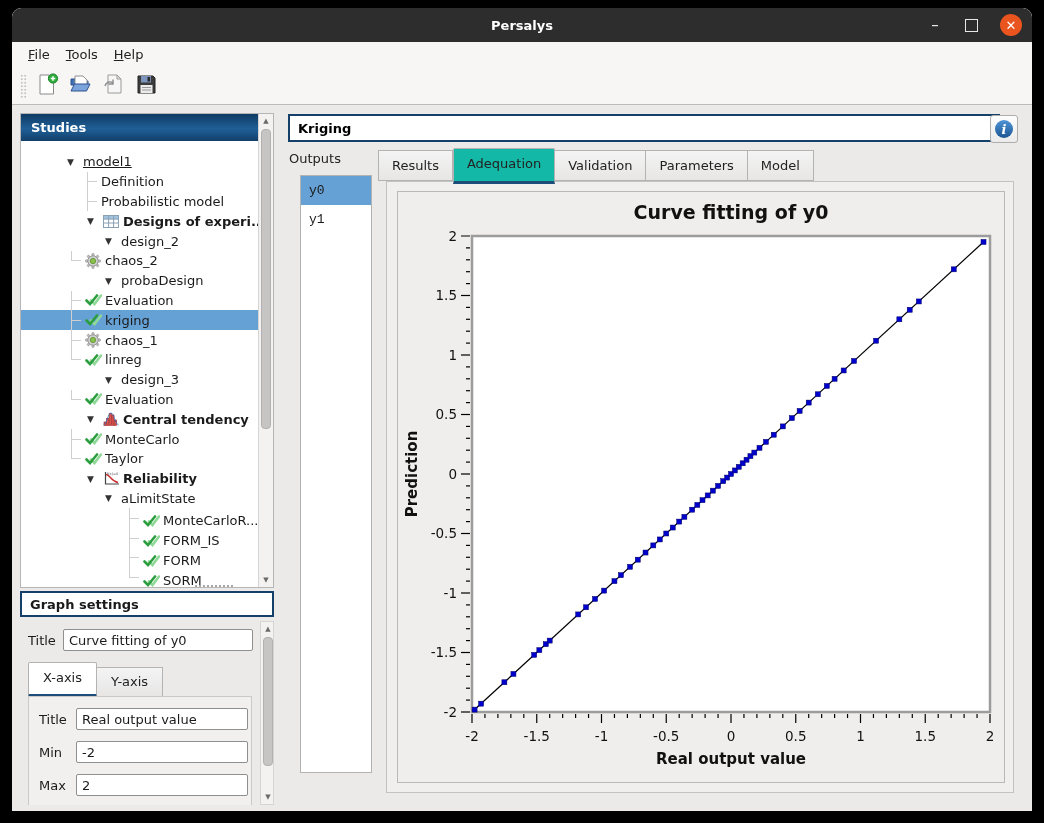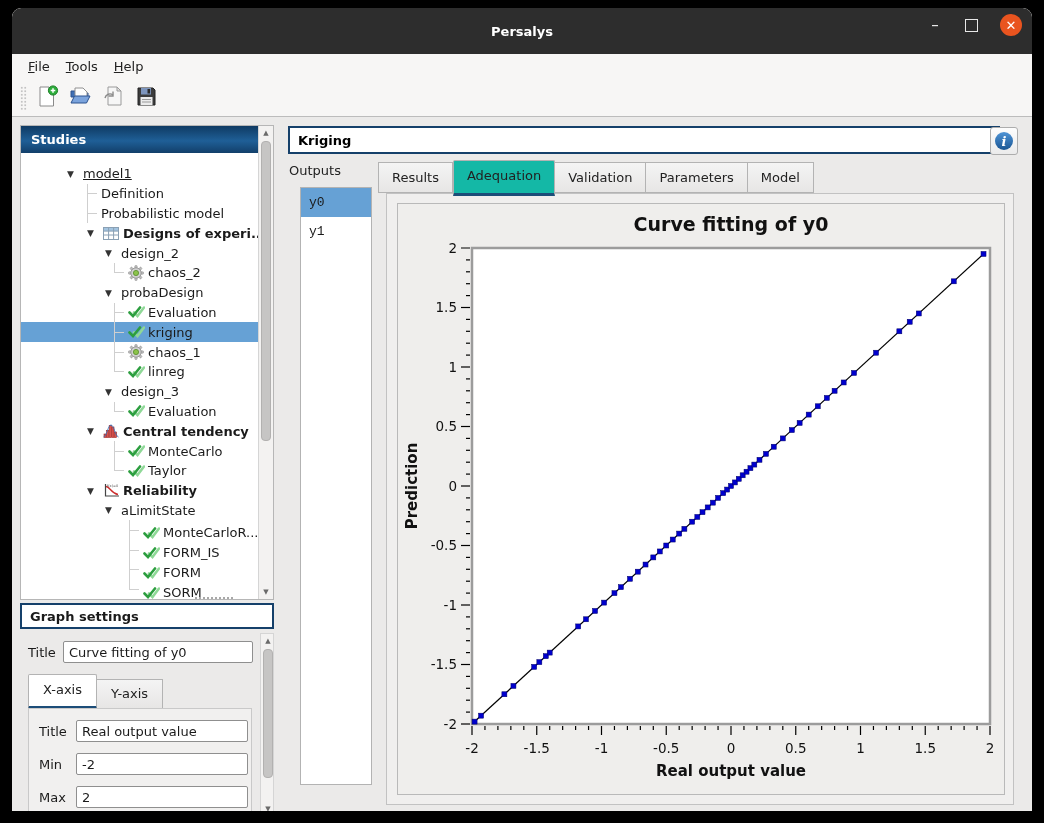--- a/index.html
+++ b/index.html
@@ -2,21 +2,21 @@
 <html><head>
 <meta charset="utf-8">
 <style>
   html,body{margin:0;padding:0;}
   body{width:1044px;height:823px;background:#000;position:relative;
        font-family:"DejaVu Sans","Liberation Sans",sans-serif;font-size:13px;color:#1a1a1a;
        -webkit-font-smoothing:antialiased;overflow:hidden;}
   .window{position:absolute;left:12px;top:8px;width:1020px;height:803px;background:#ebeae9;
           border-radius:9px 9px 0 0;overflow:hidden;display:flex;flex-direction:column;}
   
-  .titlebar{height:46px;background:#2d2d2d;border-radius:9px 9px 0 0;position:relative;
+  .titlebar{height:34px;background:#2d2d2d;border-radius:9px 9px 0 0;position:relative;
             display:flex;align-items:center;justify-content:center;flex:0 0 auto;}
   .titlebar .wtitle{color:#fff;font-weight:bold;font-size:13px;}
   .winbtns{position:absolute;right:10px;top:0;height:34px;display:flex;align-items:center;gap:22px;}
   .btn-min{color:#e8e8e8;font-size:15px;line-height:10px;width:16px;text-align:center;cursor:default;}
   .btn-max{width:11px;height:11px;border:1.5px solid #e8e8e8;}
   .btn-close{width:22px;height:22px;border-radius:50%;background:#e9541f;color:#fff;display:flex;
              align-items:center;justify-content:center;font-size:13px;font-weight:bold;}
   
   .menubar{height:25px;background:#f7f6f5;display:flex;align-items:flex-end;padding-left:8px;flex:0 0 auto;}
   .menu-item{display:inline-block;line-height:25px;padding:0 8px;color:#222;}
@@ -30,21 +30,21 @@
   
   .studies-panel{position:absolute;left:8px;top:8px;width:252px;height:473px;display:flex;background:#fff;
                  border:1px solid #b6b6b6;}
   .studies-col{flex:1;display:flex;flex-direction:column;overflow:hidden;}
   .panel-header{height:27px;background:linear-gradient(180deg,#0f3a63 0%,#1f5f97 55%,#123f6a 100%);
                 color:#fff;font-weight:bold;display:flex;align-items:center;padding-left:10px;flex:0 0 auto;}
   .tree{flex:1;background:#fff;padding-top:11px;overflow:hidden;position:relative;}
   .trow{height:19.8px;display:flex;align-items:center;white-space:nowrap;}
   .trow.sel{background:#66a1d5;}
   .lvl1{padding-left:46px;}.lvl2{padding-left:66px;}.lvl3{padding-left:84px;}
-  .lvl4{padding-left:93px;}.lvl5{padding-left:108px;align-items:flex-end;}
+  .lvl4{padding-left:50px;}.lvl5{padding-left:108px;align-items:flex-end;}
   .arr{font-size:9px;color:#333;width:16px;flex:0 0 auto;}
   .conn{width:14px;height:19.8px;flex:0 0 auto;position:relative;}
   .conn::before{content:"";position:absolute;left:0;top:0;bottom:0;width:1px;background:#cfcfcf;}
   .conn.last::before{bottom:9.9px;}
   .conn::after{content:"";position:absolute;left:0;top:9.4px;width:10px;height:1px;background:#cfcfcf;}
   .ticon{width:20px;flex:0 0 auto;display:flex;align-items:center;}
   .tlabel{font-size:13px;color:#1a1a1a;}
   .tlabel.b{font-weight:bold;}
   .tlabel.u{text-decoration:underline;}
   

